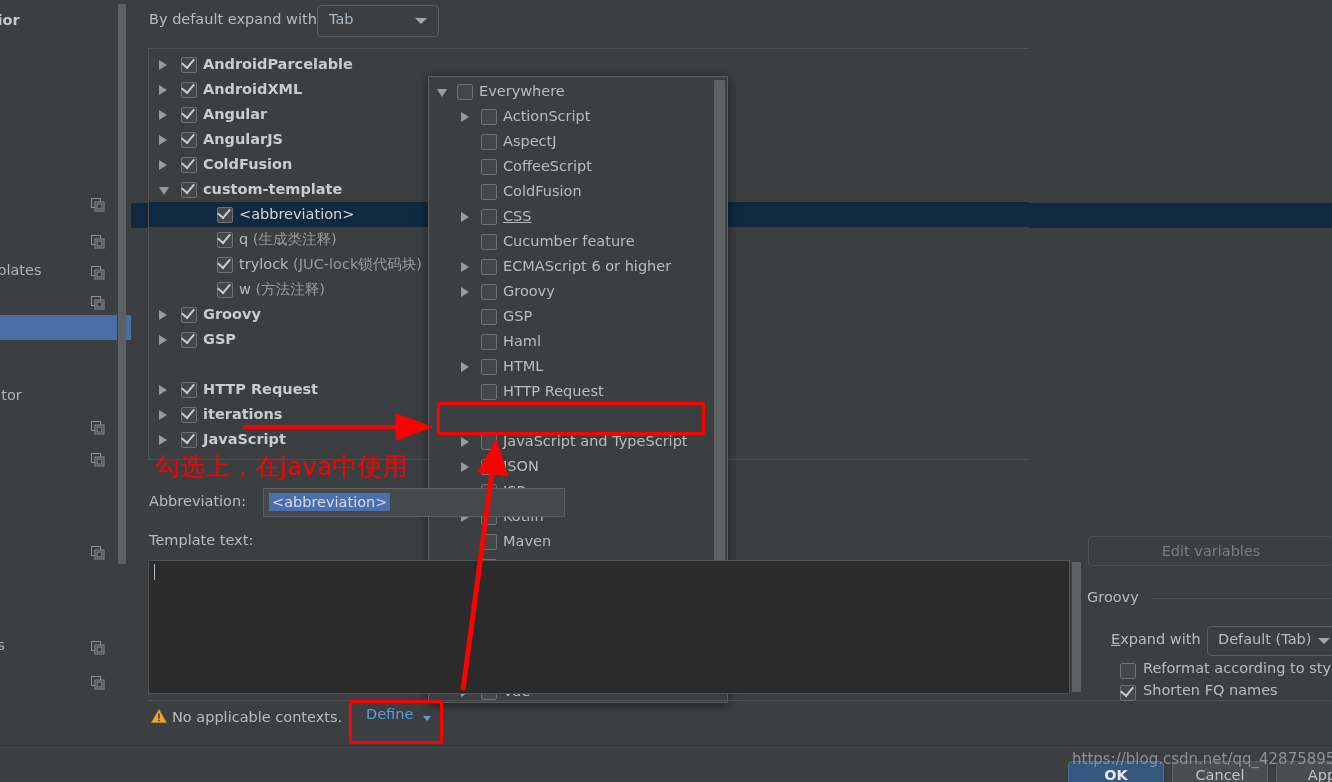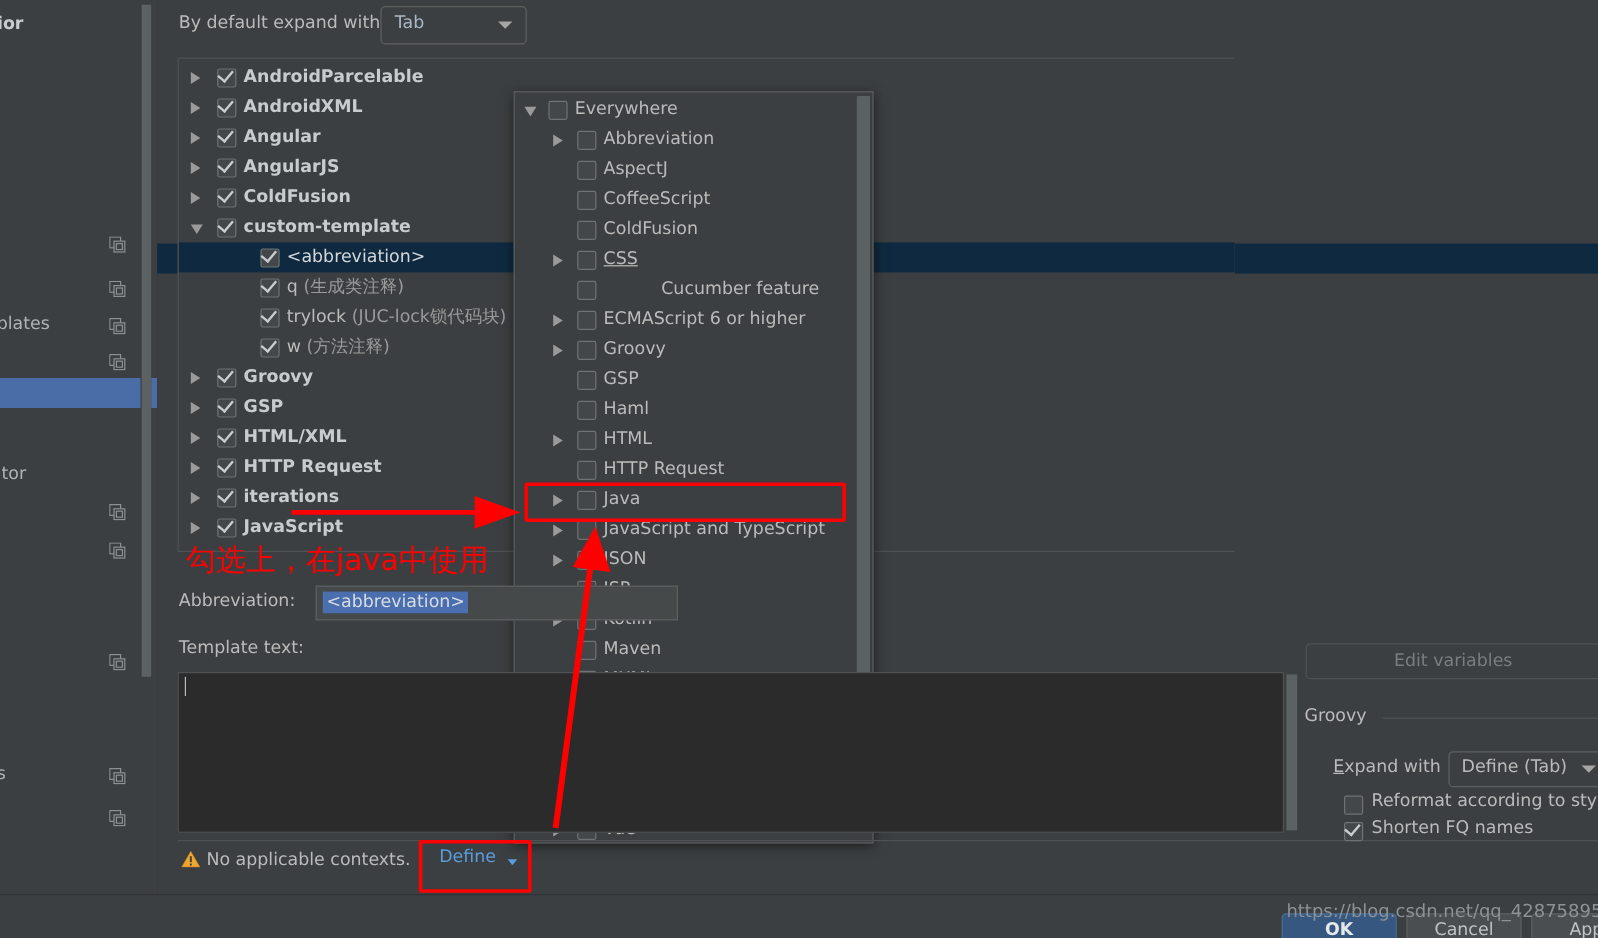--- a/index.html
+++ b/index.html
@@ -276,27 +276,20 @@
       </span>
       <span class="tlabel bold" style="left: 54px;"><span>Groovy</span></span>
     </div>
     <div class="trow" style="top: 278px;">
       <span class="twist" style="left: 10px;"></span>
       <span class="cbx" style="left: 32px;">
         <span class="tick"></span>
       </span>
       <span class="tlabel bold" style="left: 54px;"><span>GSP</span></span>
     </div>
-    <div class="trow" style="top: 303px;">
-      <span class="twist" style="left: 10px;"></span>
-      <span class="cbx" style="left: 32px;">
-        <span class="tick"></span>
-      </span>
-      <span class="tlabel bold" style="left: 54px;"><span>HTML/XML</span></span>
-    </div>
     <div class="trow" style="top: 328px;">
       <span class="twist" style="left: 10px;"></span>
       <span class="cbx" style="left: 32px;">
         <span class="tick"></span>
       </span>
       <span class="tlabel bold" style="left: 54px;"><span>HTTP Request</span></span>
     </div>
     <div class="trow" style="top: 353px;">
       <span class="twist" style="left: 10px;"></span>
       <span class="cbx" style="left: 32px;">
@@ -317,42 +310,42 @@
   <div id="popup-scroll-track"></div>
   <div id="popup-scroll-thumb"></div>
 <div class="prow" style="top: 2px; padding-left: 44px;">
       <span class="ptw open" style="left: 8px;"></span>
       <span class="pcbx" style="left: 28px;"></span>
       <span class="plabel" style="left: 50px;">Everywhere</span>
     </div>
     <div class="prow" style="top: 27px;">
       <span class="ptw" style="left: 32px;"></span>
       <span class="pcbx" style="left: 52px;"></span>
-      <span class="plabel" style="left: 74px;">Abbreviation</span>
+      <span class="plabel" style="left: 74px;">ActionScript</span>
     </div>
     <div class="prow" style="top: 52px;">
       <span class="pcbx" style="left: 52px;"></span>
       <span class="plabel" style="left: 74px;">AspectJ</span>
     </div>
     <div class="prow" style="top: 77px;">
       <span class="pcbx" style="left: 52px;"></span>
       <span class="plabel" style="left: 74px;">CoffeeScript</span>
     </div>
     <div class="prow" style="top: 102px;">
       <span class="pcbx" style="left: 52px;"></span>
       <span class="plabel" style="left: 74px;">ColdFusion</span>
     </div>
     <div class="prow" style="top: 127px;">
       <span class="ptw" style="left: 32px;"></span>
       <span class="pcbx" style="left: 52px;"></span>
       <span class="plabel" style="left: 74px; text-decoration: underline;">CSS</span>
     </div>
     <div class="prow" style="top: 152px;">
       <span class="pcbx" style="left: 52px;"></span>
-      <span class="plabel" style="left: 74px; margin-left: 48px;">Cucumber feature</span>
+      <span class="plabel" style="left: 74px;">Cucumber feature</span>
     </div>
     <div class="prow" style="top: 177px;">
       <span class="ptw" style="left: 32px;"></span>
       <span class="pcbx" style="left: 52px;"></span>
       <span class="plabel" style="left: 74px;">ECMAScript 6 or higher</span>
     </div>
     <div class="prow" style="top: 202px;">
       <span class="ptw" style="left: 32px;"></span>
       <span class="pcbx" style="left: 52px;"></span>
       <span class="plabel" style="left: 74px;">Groovy</span>
@@ -366,25 +359,20 @@
       <span class="plabel" style="left: 74px;">Haml</span>
     </div>
     <div class="prow" style="top: 277px;">
       <span class="ptw" style="left: 32px;"></span>
       <span class="pcbx" style="left: 52px;"></span>
       <span class="plabel" style="left: 74px;">HTML</span>
     </div>
     <div class="prow" style="top: 302px;">
       <span class="pcbx" style="left: 52px;"></span>
       <span class="plabel" style="left: 74px;">HTTP Request</span>
-    </div>
-    <div class="prow" style="top: 327px;">
-      <span class="ptw" style="left: 32px;"></span>
-      <span class="pcbx" style="left: 52px;"></span>
-      <span class="plabel" style="left: 74px;">Java</span>
     </div>
     <div class="prow" style="top: 352px;">
       <span class="ptw" style="left: 32px;"></span>
       <span class="pcbx" style="left: 52px;"></span>
       <span class="plabel" style="left: 74px;">JavaScript and TypeScript</span>
     </div>
     <div class="prow" style="top: 377px;">
       <span class="ptw" style="left: 32px;"></span>
       <span class="pcbx" style="left: 52px;"></span>
       <span class="plabel" style="left: 74px;">JSON</span>
@@ -449,21 +437,21 @@
 <div class="abs" id="status-text">No applicable contexts.</div>
 <div class="abs" id="define-link">Define</div>
 <div class="abs" id="define-caret"></div>
 
 <div class="abs" id="right-scroll-thumb"></div>
 <div class="abs" id="edit-vars-btn">Edit variables</div>
 <div class="abs" id="options-title">Groovy</div>
 <div class="abs" id="options-rule"></div>
 <div class="abs" id="expandwith-label"><span style="text-decoration:underline">E</span><span>xpand with</span></div>
 <div class="abs" id="expandwith-combo">
-  <span class="val">Define (Tab)</span>
+  <span class="val">Default (Tab)</span>
   <span class="caret abs" style="right:8px;top:11px;"></span>
 </div>
 <div class="abs" id="opt-reformat-box"></div>
 <div class="abs" id="opt-reformat-label">Reformat according to sty</div>
 <div class="abs" id="opt-shorten-box">
     <span class="tick"></span>
   </div>
 <div class="abs" id="opt-shorten-label">Shorten FQ names</div>
 
 <div class="abs" id="bottombar"></div>

